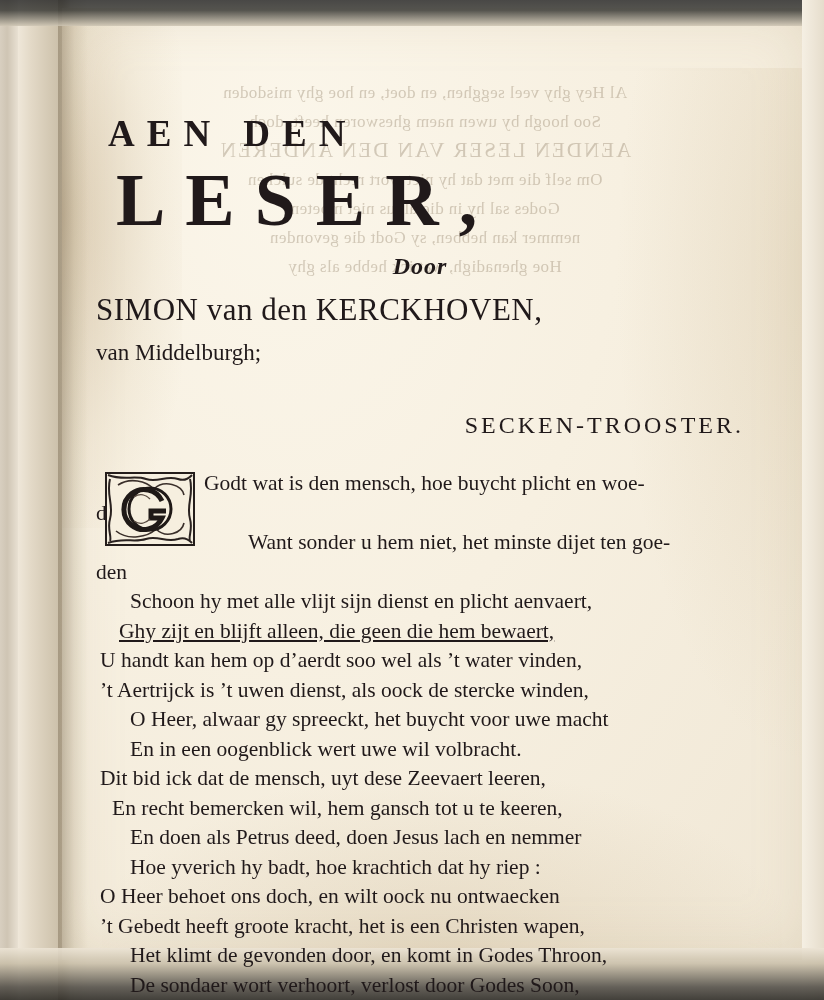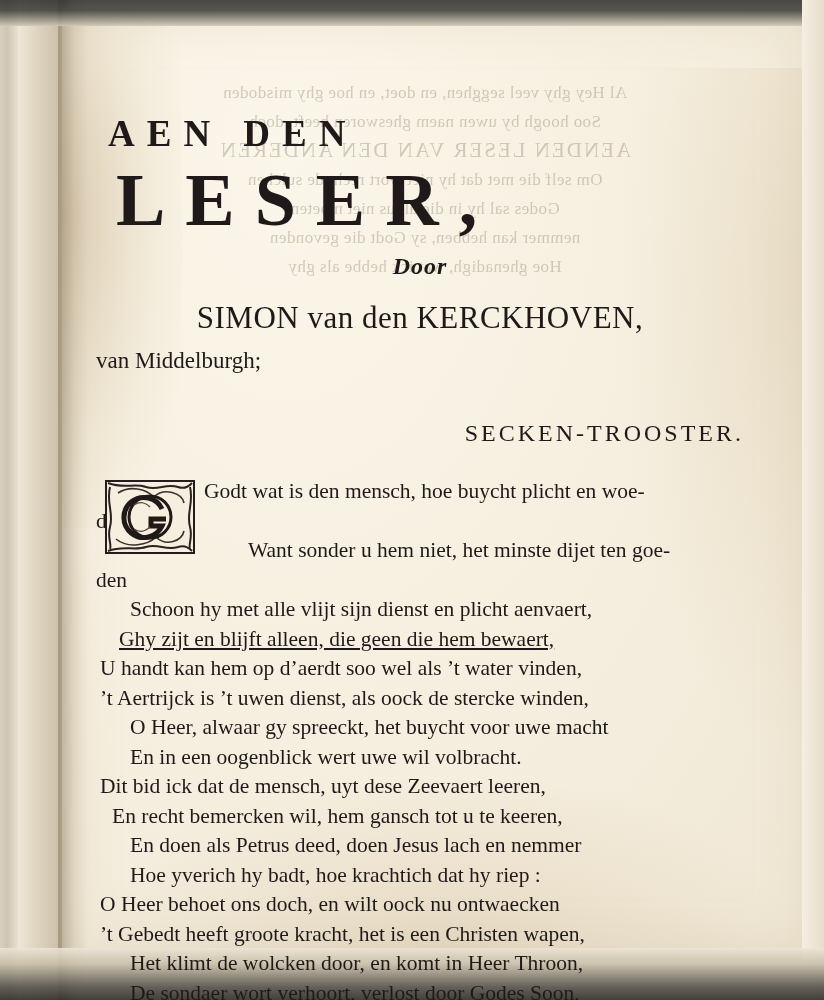--- a/index.html
+++ b/index.html
@@ -125,23 +125,23 @@
   }
   .t-door {
     text-align: center;
     font-style: italic;
     font-size: 24px;
     font-weight: bold;
     margin-top: 14px;
     letter-spacing: 1px;
   }
   .t-author {
-    text-align: center;
+    text-align: left;
     font-size: 31px;
-    margin-top: 20px;
+    margin-top: 12px;
     letter-spacing: .5px;
   }
   .t-city {
     font-size: 23px;
     margin-top: 12px;
   }
   .t-role {
     text-align: right;
     font-size: 24px;
     margin-top: 46px;
@@ -236,18 +236,18 @@
       <div class="ln ln-o">U handt kan hem op d’aerdt soo wel als ’t water vinden,</div>
       <div class="ln ln-o">’t Aertrijck is ’t uwen dienst, als oock de stercke winden,</div>
       <div class="ln ln-m">O Heer, alwaar gy spreeckt, het buycht voor uwe macht</div>
       <div class="ln ln-m">En in een oogenblick wert uwe wil volbracht.</div>
       <div class="ln ln-o">Dit bid ick dat de mensch,  uyt dese Zeevaert leeren,</div>
       <div class="ln ln-l">En recht bemercken wil, hem gansch tot u te keeren,</div>
       <div class="ln ln-m">En doen als Petrus deed, doen Jesus lach en nemmer</div>
       <div class="ln ln-m">Hoe yverich hy badt, hoe krachtich dat hy riep :</div>
       <div class="ln ln-o">O Heer behoet ons doch, en wilt oock nu ontwaecken</div>
       <div class="ln ln-o">’t Gebedt heeft groote kracht, het is een Christen wapen,</div>
-      <div class="ln ln-m">Het klimt de wolcken door, en komt in Heer Throon,</div>
+      <div class="ln ln-m">Het klimt de gevonden door, en komt in Godes Throon,</div>
       <div class="ln ln-m">De sondaer wort verhoort, verlost door Godes Soon,</div>
 
     </div>
   </div>
 </div>
 
 </body></html>

